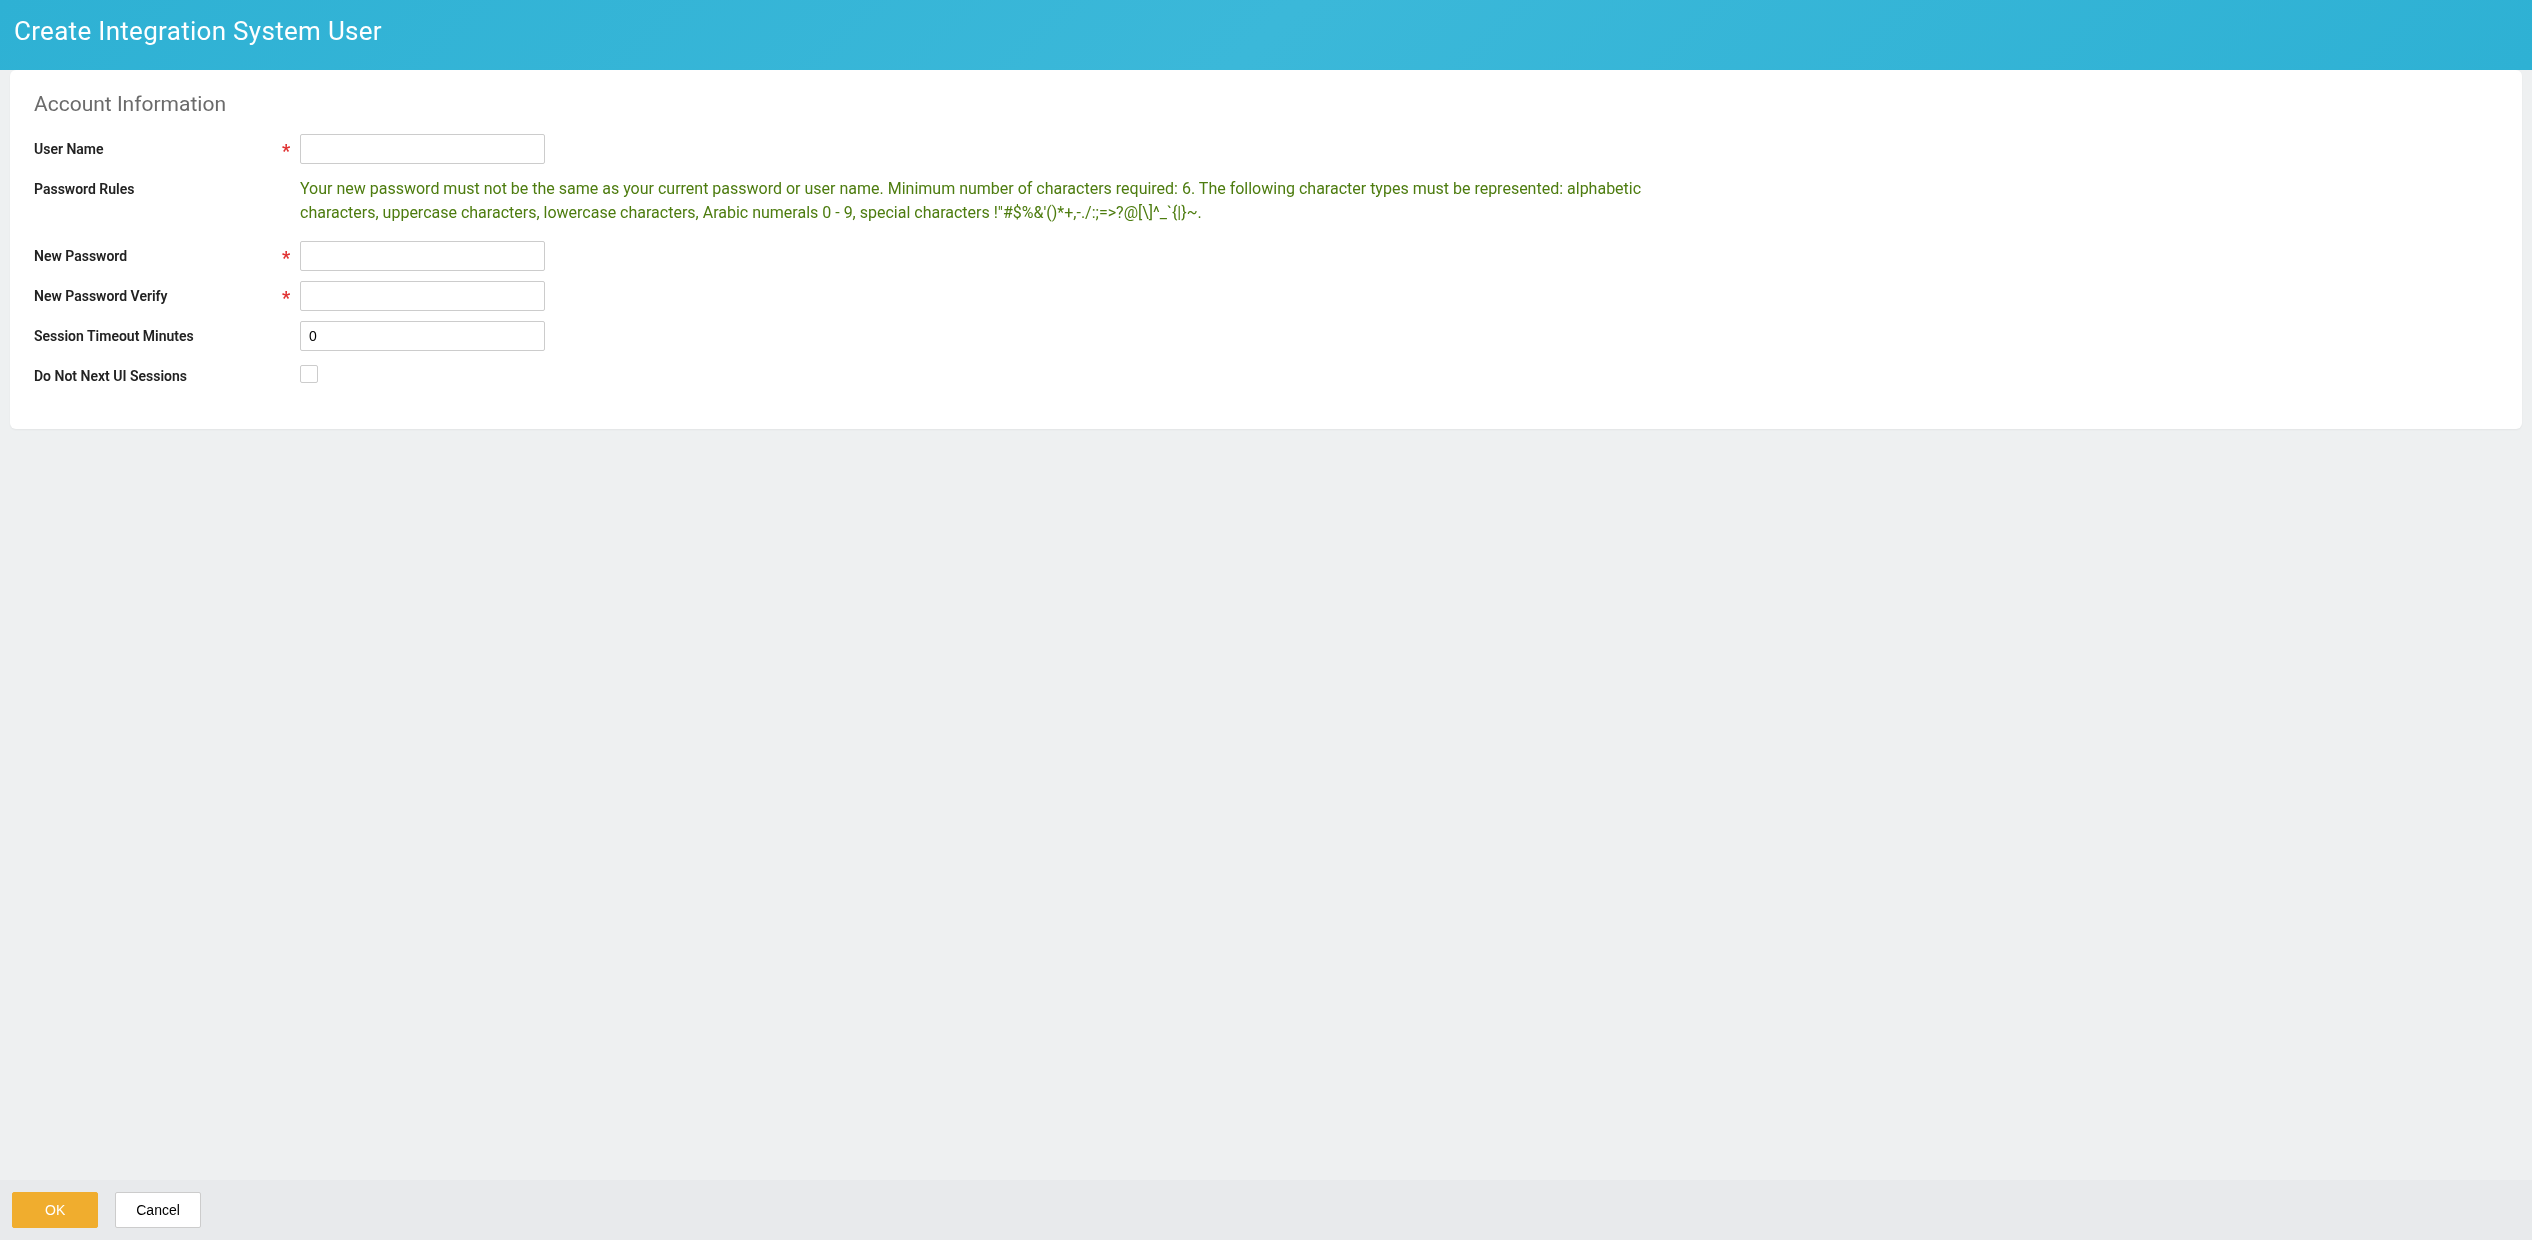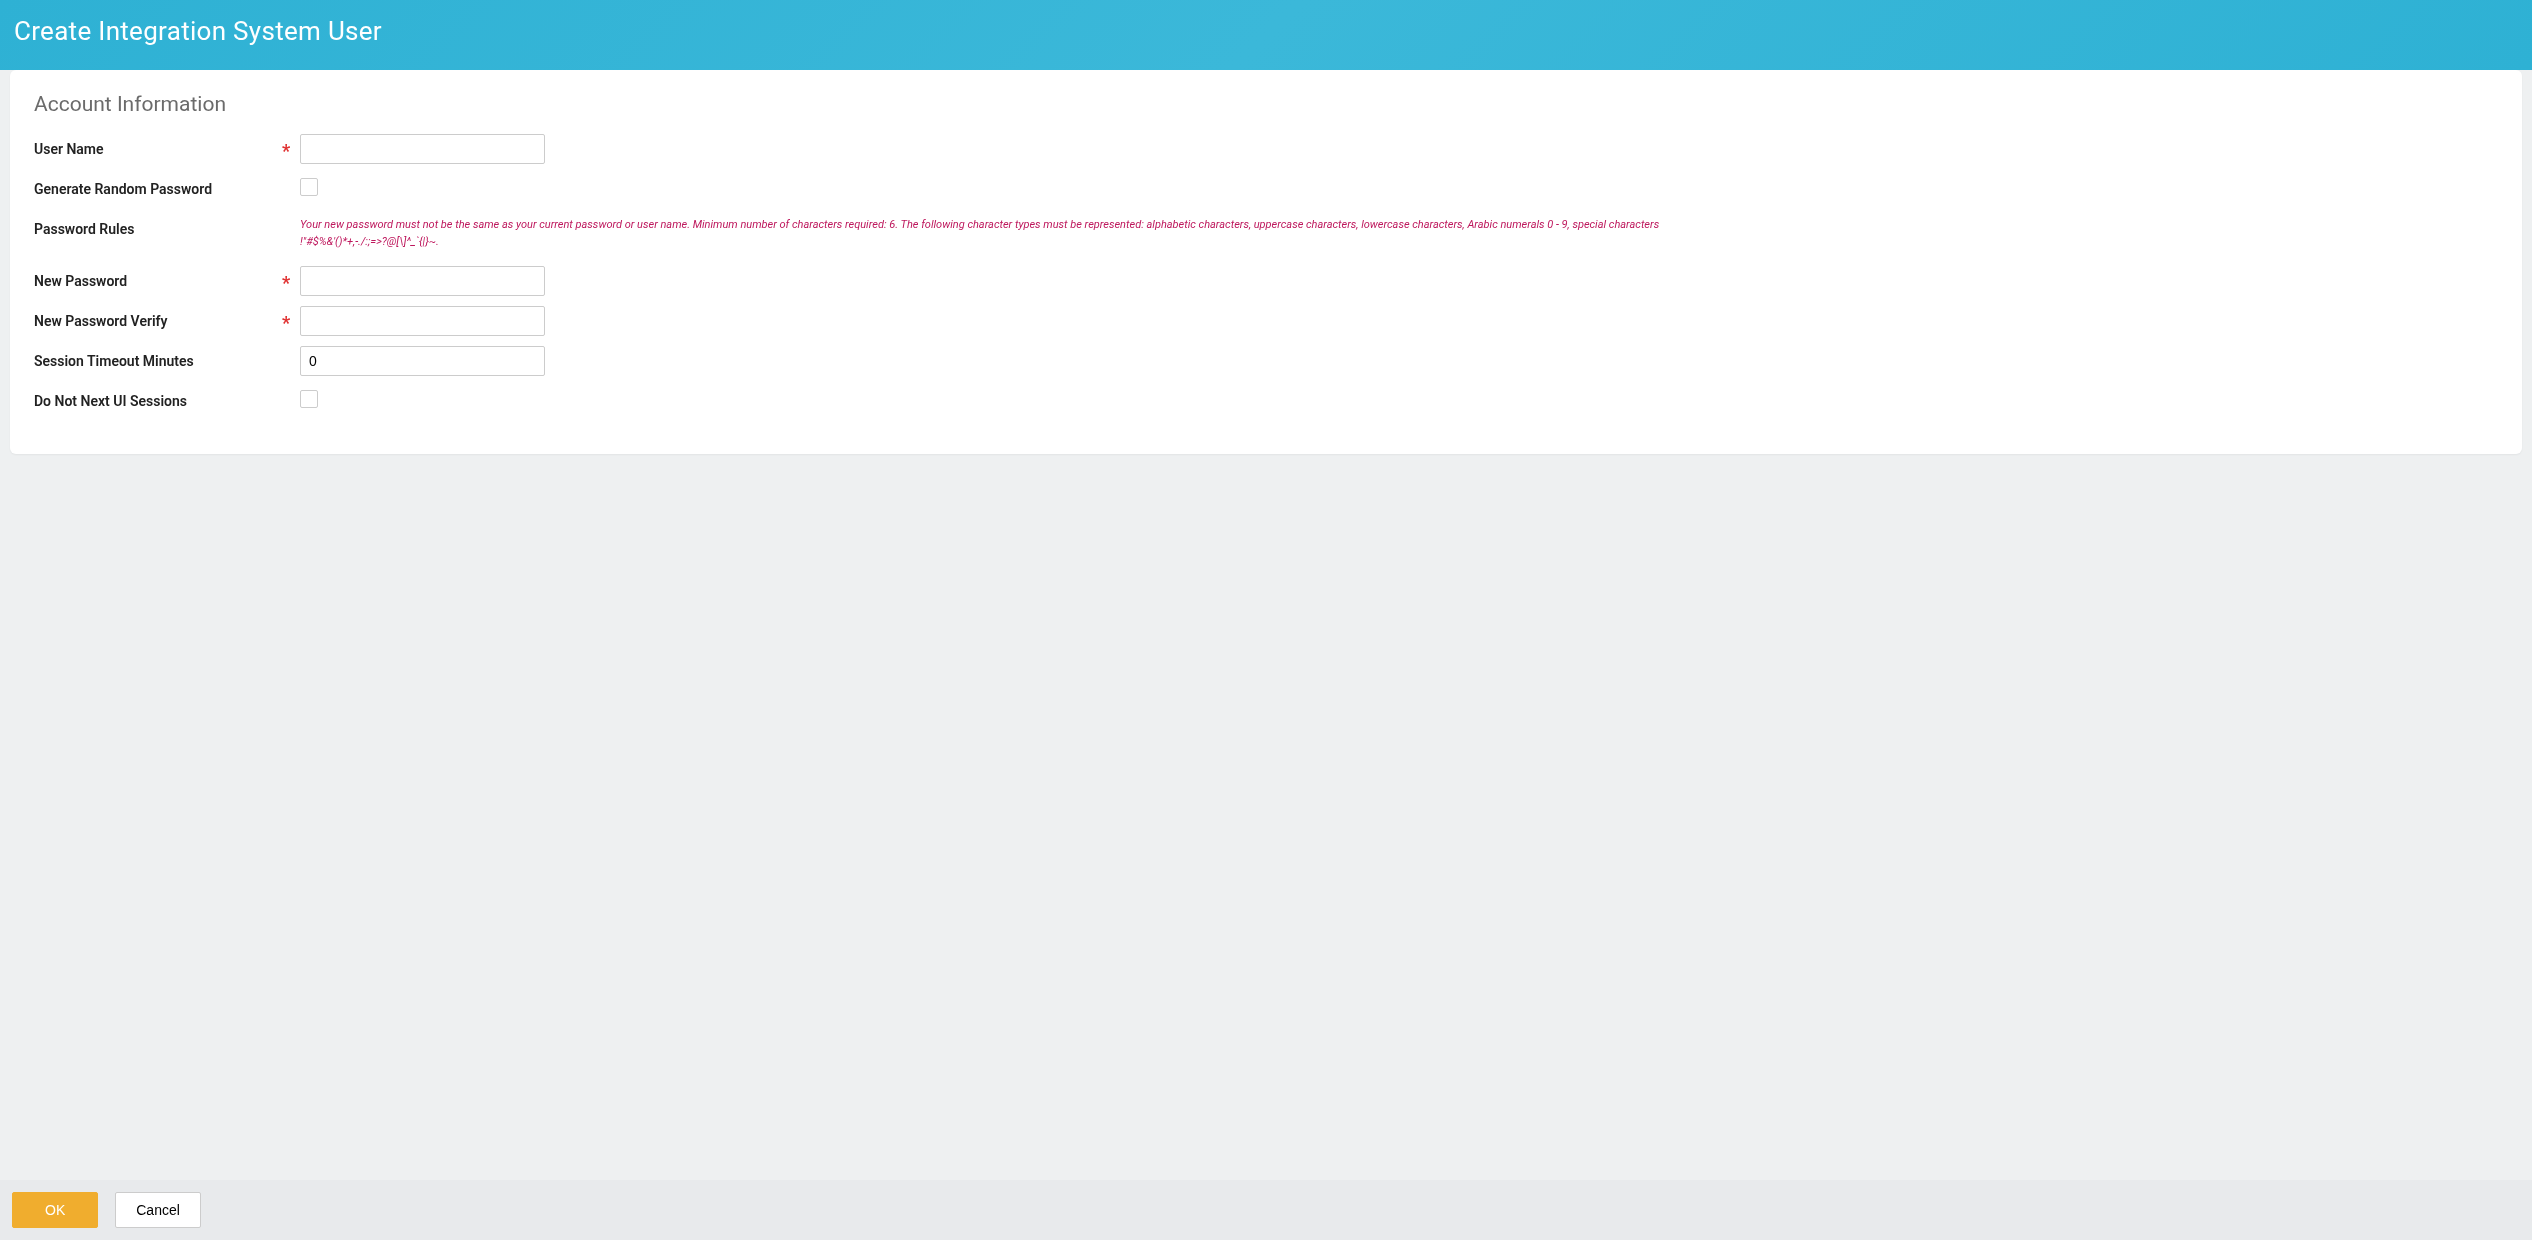--- a/index.html
+++ b/index.html
@@ -87,26 +87,25 @@
     .checkbox-input:checked {
       background: #3bb8d9;
       border-color: #3bb8d9;
     }
     .static-value {
       font-size: 14px;
       color: #444;
       padding-top: 6px;
     }
     .rules-text {
-      font-size: 11px;
-      color: #be185d;
+      font-size: 16px;
+      color: #4d7c0f;
       line-height: 1.5;
       padding-top: 3px;
       max-width: 1420px;
-      font-style: italic;
     }
     .form-row.rules {
       margin-bottom: 16px;
     }
     .spacer {
       flex: 1;
     }
     .footer {
       background: #e8eaec;
       padding: 12px;
@@ -143,25 +142,20 @@
 
 <div class="card">
   <h2 class="section-title">Account Information</h2>
 
   <div class="form-row">
     <div class="form-label">User Name</div>
     <div class="required-asterisk">*</div>
     <input type="text" class="text-input" value="" style="">
   </div>
 
-  <div class="form-row">
-    <div class="form-label">Generate Random Password</div>
-    <div class="spacer-asterisk"></div>
-    <input type="checkbox" class="checkbox-input" style="">
-  </div>
 
   <div class="form-row rules">
     <div class="form-label">Password Rules</div>
     <div class="spacer-asterisk"></div>
     <div class="rules-text">Your new password must not be the same as your current password or user name. Minimum number of characters required: 6. The following character types must be represented: alphabetic characters, uppercase characters, lowercase characters, Arabic numerals 0 - 9, special characters !"#$%&amp;'()*+,-./:;=&gt;?@[\]^_`{|}~.</div>
   </div>
 
   <div class="form-row">
     <div class="form-label">New Password</div>
     <div class="required-asterisk">*</div>

